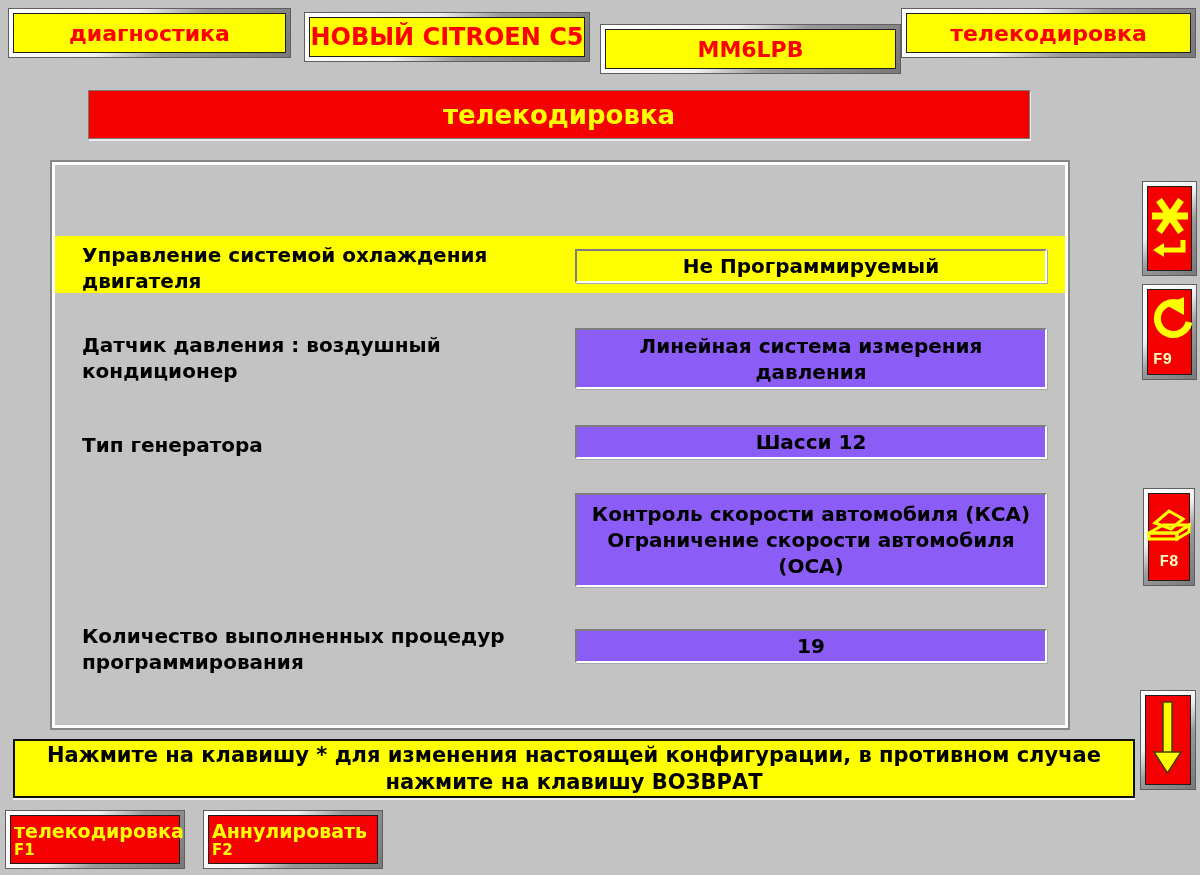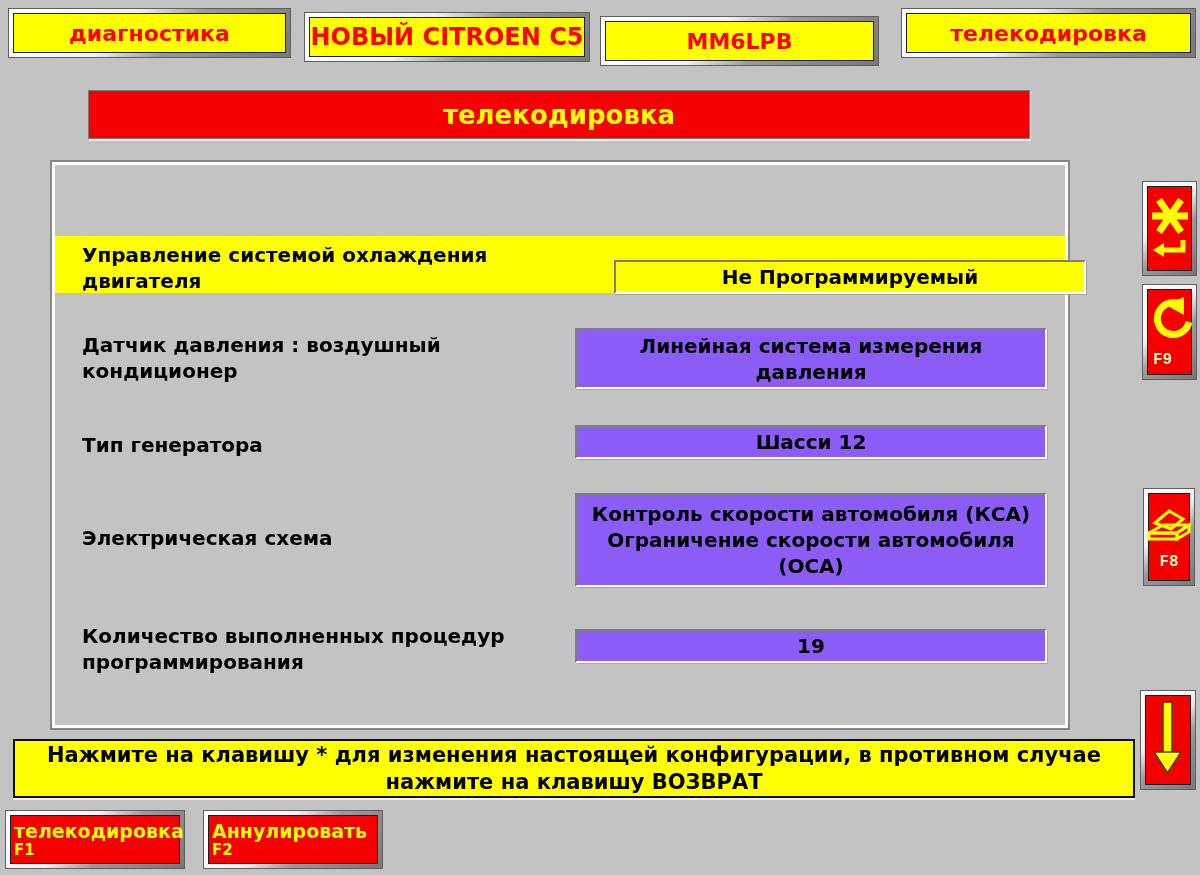--- a/index.html
+++ b/index.html
@@ -101,52 +101,51 @@
 <div class="mframe" style="left:8px;top:8px;width:283px;height:50px;">
   <div class="mframe-inner inner-yellow">
     <span class="topbtn-label">диагностика</span>
   </div>
 </div>
 <div class="mframe" style="left:304px;top:12px;width:286px;height:50px;">
   <div class="mframe-inner inner-yellow">
     <span class="topbtn-label" style="font-size:24px;">НОВЫЙ CITROEN C5</span>
   </div>
 </div>
-<div class="mframe" style="left:600px;top:16px;width:279px;height:50px;">
+<div class="mframe" style="left:600px;top:24px;width:301px;height:50px;">
   <div class="mframe-inner inner-yellow">
     <span class="topbtn-label">MM6LPB</span>
   </div>
 </div>
 <div class="mframe" style="left:901px;top:8px;width:295px;height:50px;">
   <div class="mframe-inner inner-yellow">
     <span class="topbtn-label">телекодировка</span>
   </div>
 </div>
 
 <div class="abs banner">
   <span class="banner-text">телекодировка</span>
 </div>
 
 <div class="abs panel">
 
   <div class="rowband"></div>
 
   <div class="rowlabel" style="top:80px;">Управление системой охлаждения
 двигателя</div>
-  <div class="valuebox sel" style="top:98px;height:34px;margin-left:39px;">Не Программируемый</div>
+  <div class="valuebox sel" style="top:87px;height:34px;">Не Программируемый</div>
 
   <div class="rowlabel" style="top:170px;">Датчик давления : воздушный
 кондиционер</div>
   <div class="valuebox" style="top:166px;height:61px;">Линейная система измерения
 давления</div>
 
   <div class="rowlabel" style="top:270px;">Тип генератора</div>
   <div class="valuebox" style="top:263px;height:34px;">Шасси 12</div>
 
-  <div class="rowlabel" style="top:363px;">Электрическая схема</div>
   <div class="valuebox" style="top:331px;height:94px;">Контроль скорости автомобиля (КСА)
 Ограничение скорости автомобиля
 (ОСА)</div>
 
   <div class="rowlabel" style="top:461px;">Количество выполненных процедур
 программирования</div>
   <div class="valuebox" style="top:467px;height:34px;">19</div>
 </div>
 
 <div class="abs msgbar">

